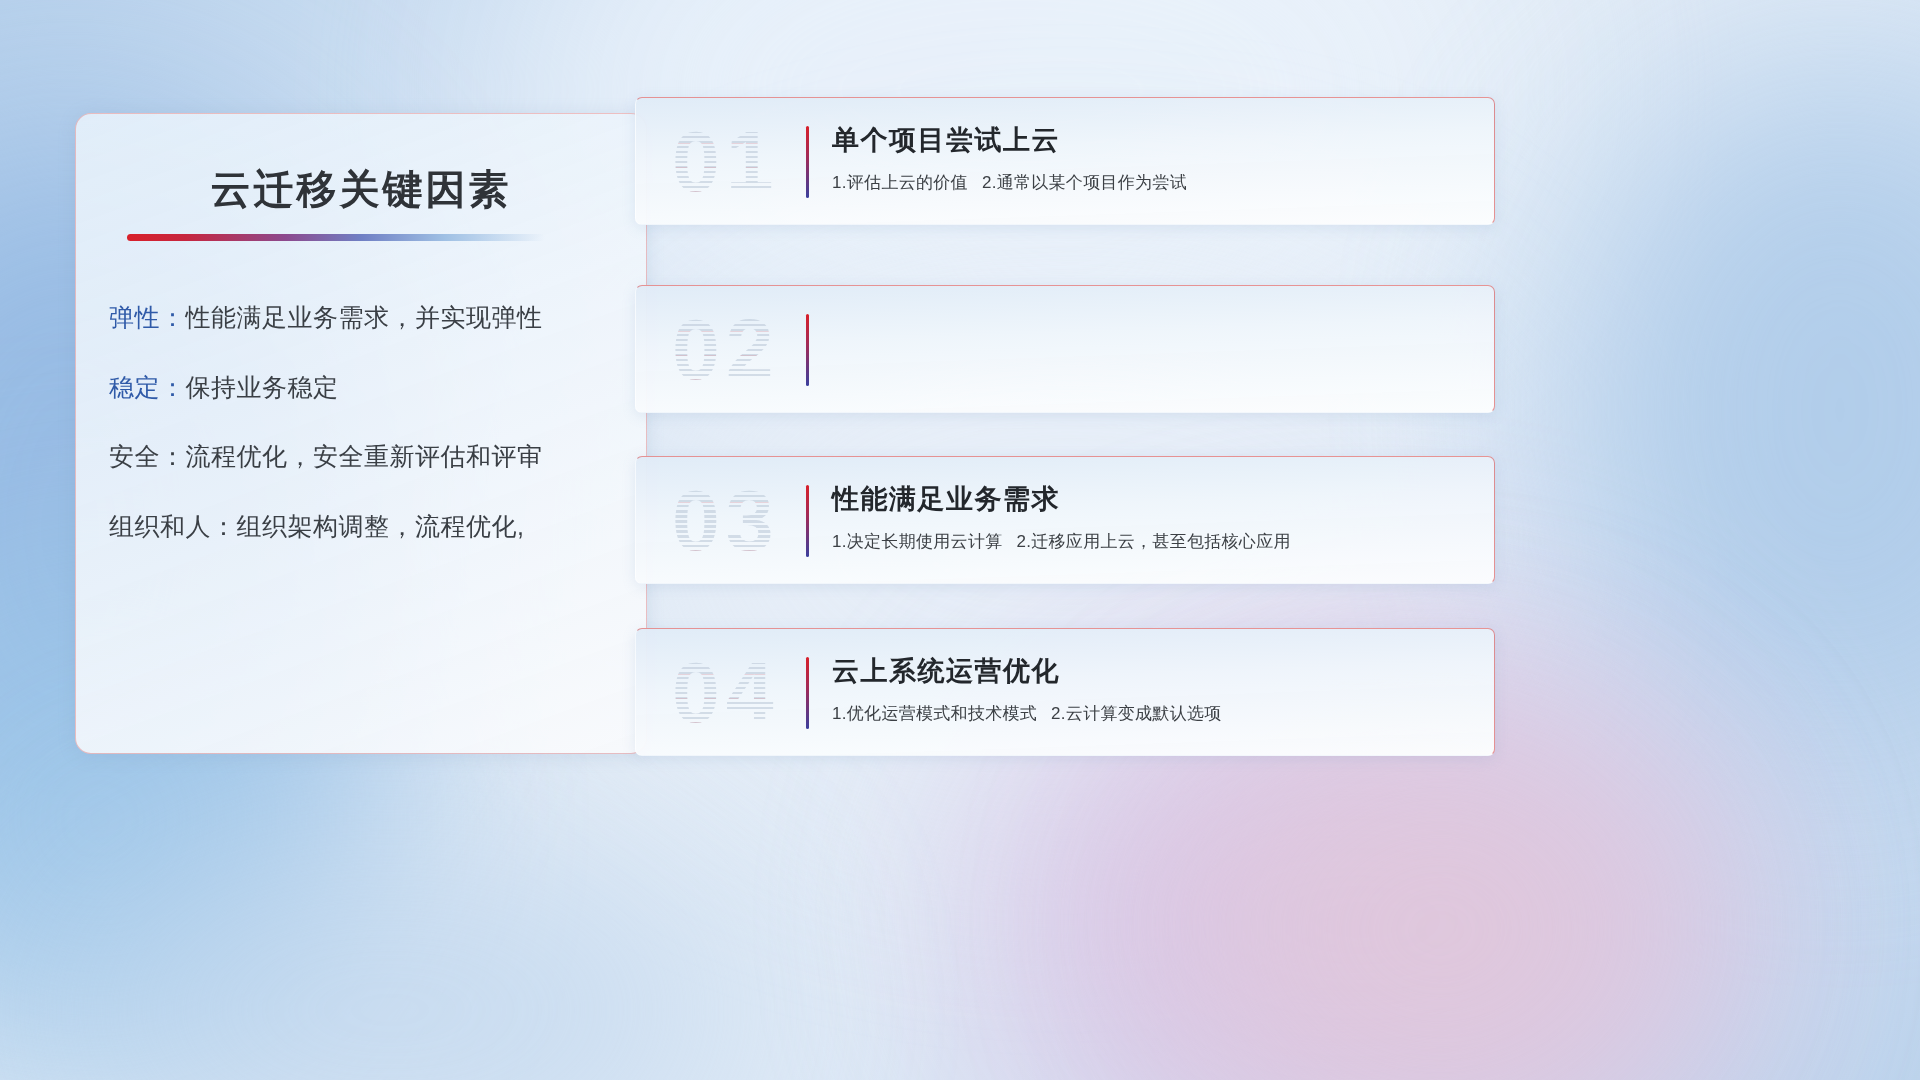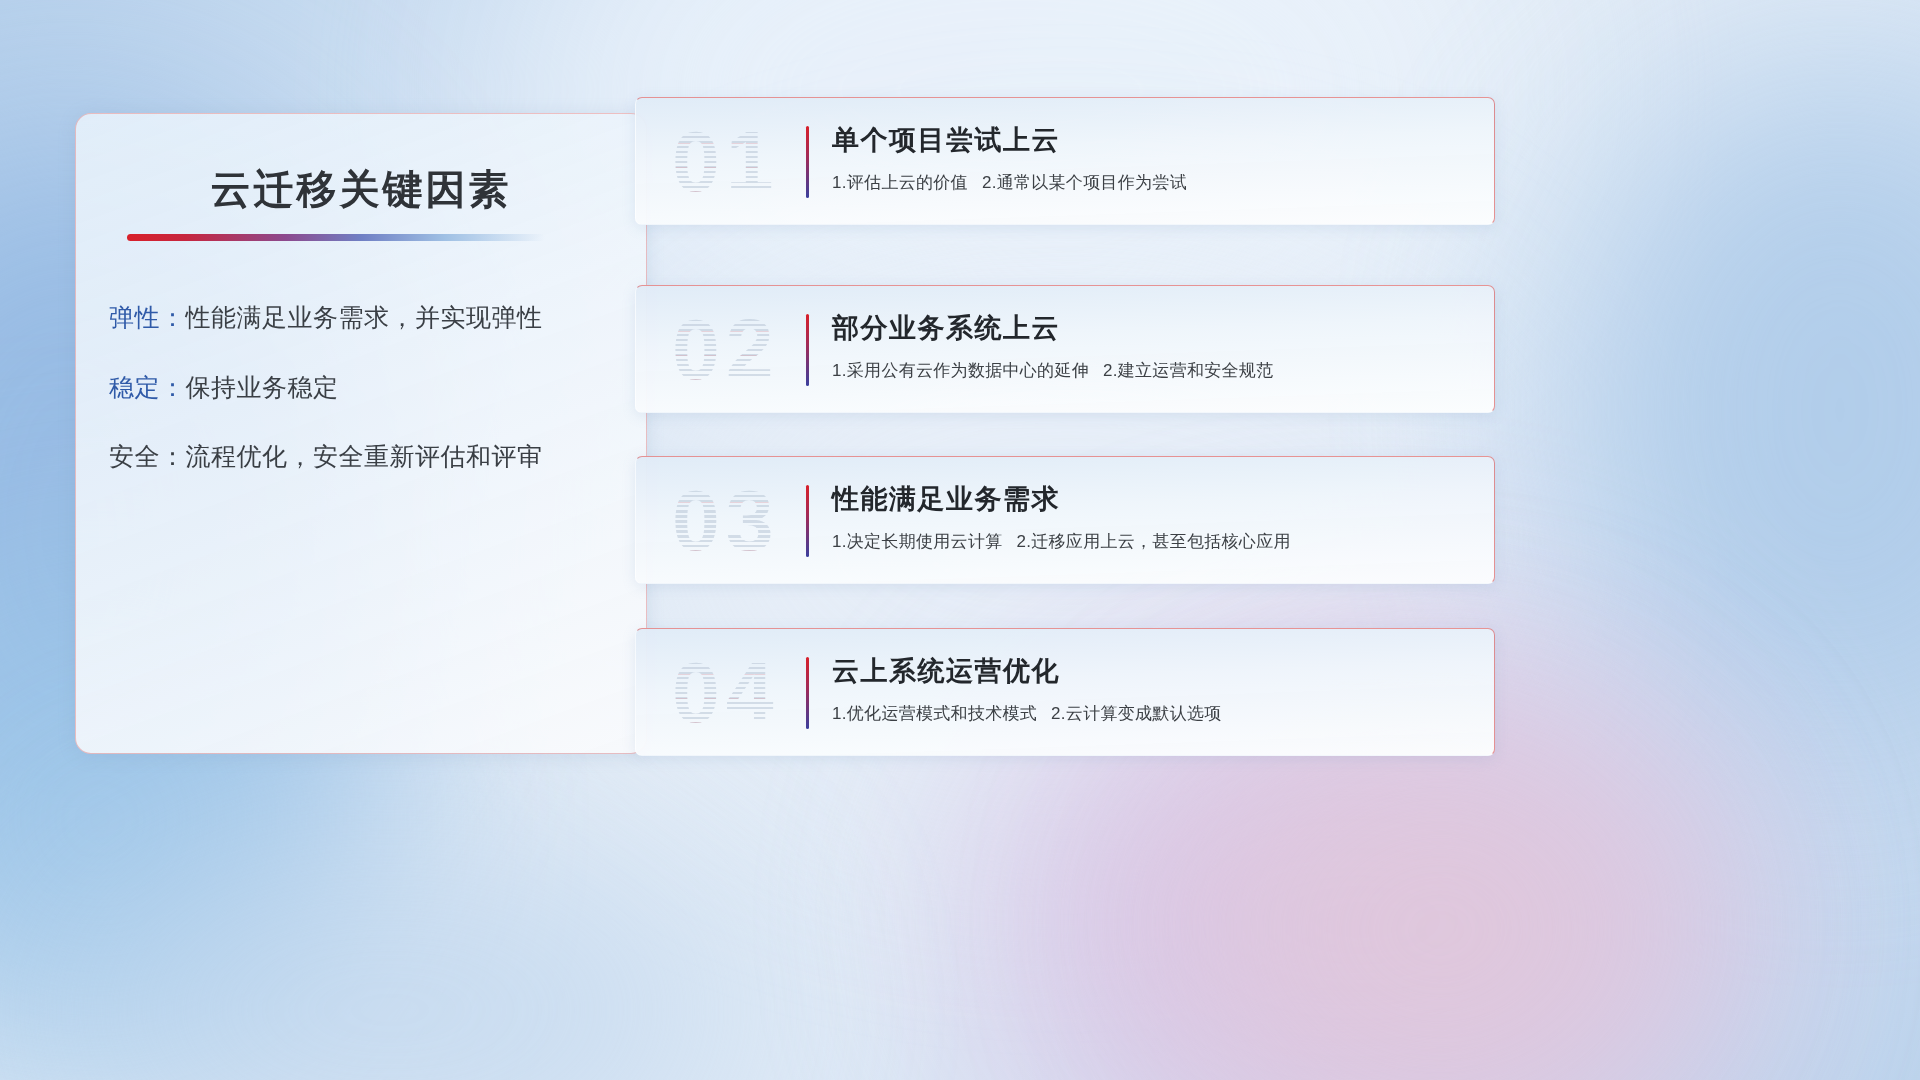--- a/index.html
+++ b/index.html
@@ -131,45 +131,42 @@
     <div id="left-list">
       <div class="list-line">
         <span class="lbl-blue">弹性：</span><span class="lbl-dark">性能满足业务需求，并实现弹性</span>
       </div>
       <div class="list-line">
         <span class="lbl-blue">稳定：</span><span class="lbl-dark">保持业务稳定</span>
       </div>
       <div class="list-line">
         <span class="lbl-dark">安全：</span><span class="lbl-dark">流程优化，安全重新评估和评审</span>
       </div>
+      <div class="list-line">
+        <span class="lbl-dark">组织和人：</span><span class="lbl-dark">组织架构调整，流程优化,</span>
+      </div>
     </div>
   </div>
 
   <div class="step-card" id="step-card-1">
     <div class="ghost-number">01</div>
     <div class="ghost-number-tint">01</div>
     <div class="card-divider"></div>
     <div class="card-text">
       <div class="card-title">单个项目尝试上云</div>
       <div class="card-sub">
         <span>1.评估上云的价值</span><span class="gap"></span><span>2.通常以某个项目作为尝试</span>
       </div>
     </div>
   </div>
 
   <div class="step-card" id="step-card-2">
     <div class="ghost-number">02</div>
     <div class="ghost-number-tint">02</div>
     <div class="card-divider"></div>
-    <div class="card-text">
-      <div class="card-title">部分业务系统上云</div>
-      <div class="card-sub">
-        <span>1.采用公有云作为数据中心的延伸</span><span class="gap"></span><span>2.建立运营和安全规范</span>
-      </div>
-    </div>
   </div>
 
   <div class="step-card" id="step-card-3">
     <div class="ghost-number">03</div>
     <div class="ghost-number-tint">03</div>
     <div class="card-divider"></div>
     <div class="card-text">
       <div class="card-title">性能满足业务需求</div>
       <div class="card-sub">
         <span>1.决定长期使用云计算</span><span class="gap"></span><span>2.迁移应用上云，甚至包括核心应用</span>

